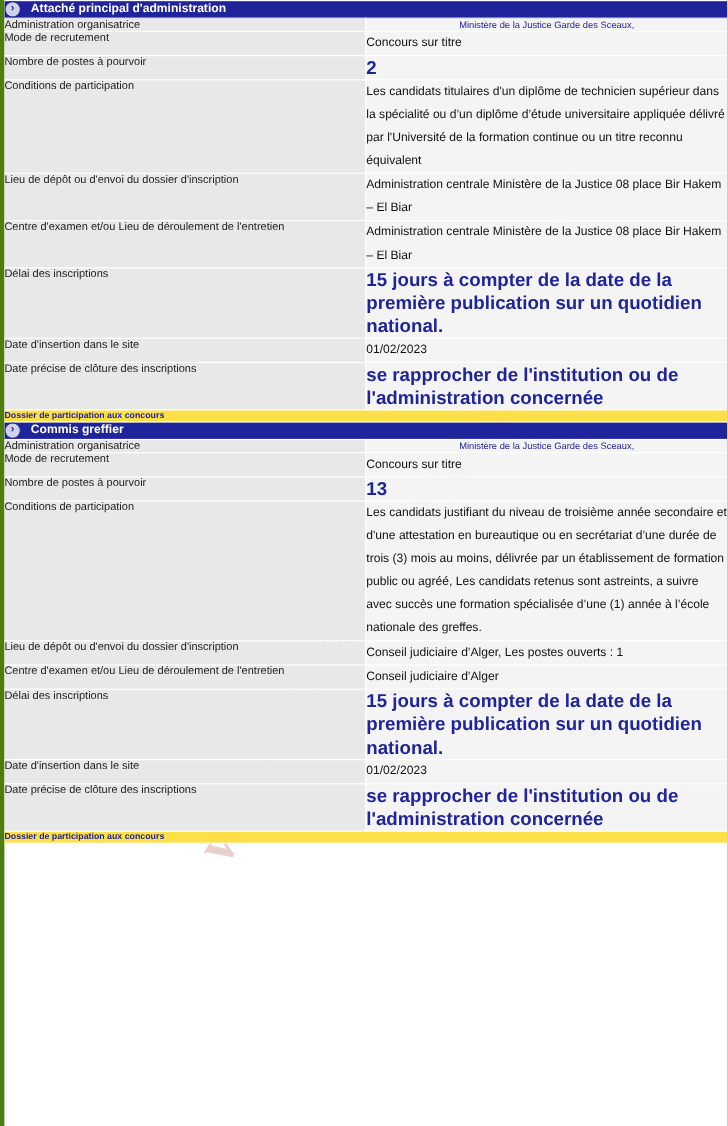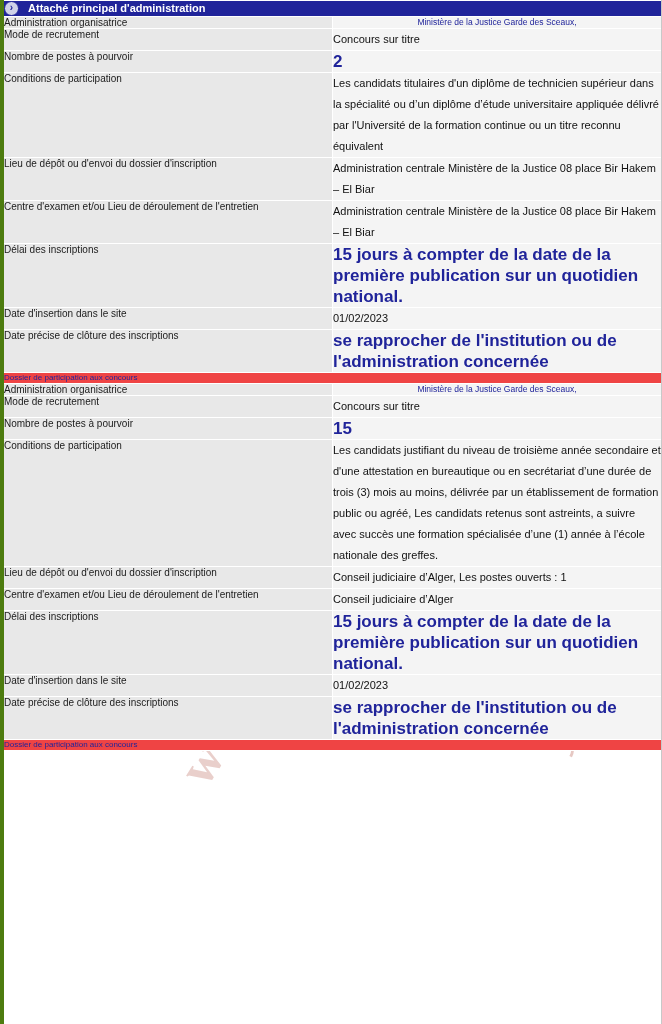--- a/index.html
+++ b/index.html
@@ -124,24 +124,24 @@
   }
   .val-org {
     font-size: 8.5px;
     line-height: 11px;
     color: #20249a;
     font-weight: normal;
     text-align: center;
     padding-top: 3px;
   }
   .footer-note {
-    background: #ef4444;
+    background: #fde047;
     color: #20249a;
     font-size: 8px;
-    font-weight: normal;
+    font-weight: bold;
     padding: 3px 4px 3px 4px;
     border-bottom: 1px solid #ffffff;
     line-height: 10px;
   }
 </style>
 </head>
 <body>
 
 <div class="page">
 
@@ -194,30 +194,36 @@
     </tr>
     <tr>
       <td class="row-label">Date précise de clôture des inscriptions</td>
       <td class="row-value val-blue">se rapprocher de l'institution ou de l'administration concernée</td>
     </tr>
     <tr>
       <td class="footer-note" colspan="2">Dossier de participation aux concours</td>
     </tr>
 
     <tr>
+      <td class="sec-header" colspan="2">
+        <span class="bullet">›</span>
+        <span class="sec-title">Commis greffier</span>
+      </td>
+    </tr>
+    <tr>
       <td class="row-label">Administration organisatrice</td>
       <td class="row-value val-org">Ministère de la Justice Garde des Sceaux,</td>
     </tr>
     <tr>
       <td class="row-label">Mode de recrutement</td>
       <td class="row-value val-plain">Concours sur titre</td>
     </tr>
     <tr>
       <td class="row-label">Nombre de postes à pourvoir</td>
-      <td class="row-value val-blue">15</td>
+      <td class="row-value val-blue">13</td>
     </tr>
     <tr>
       <td class="row-label">Conditions de participation</td>
       <td class="row-value val-plain">Les candidats justifiant du niveau de troisième année secondaire et d'une attestation en bureautique ou en secrétariat d’une durée de trois (3) mois au moins, délivrée par un établissement de formation public ou agréé, Les candidats retenus sont astreints, a suivre avec succès une formation spécialisée d’une (1) année à l’école nationale des greffes.</td>
     </tr>
     <tr>
       <td class="row-label">Lieu de dépôt ou d'envoi du dossier d'inscription</td>
       <td class="row-value val-plain">Conseil judiciaire d’Alger, Les postes ouverts : 1</td>
     </tr>
     <tr>

